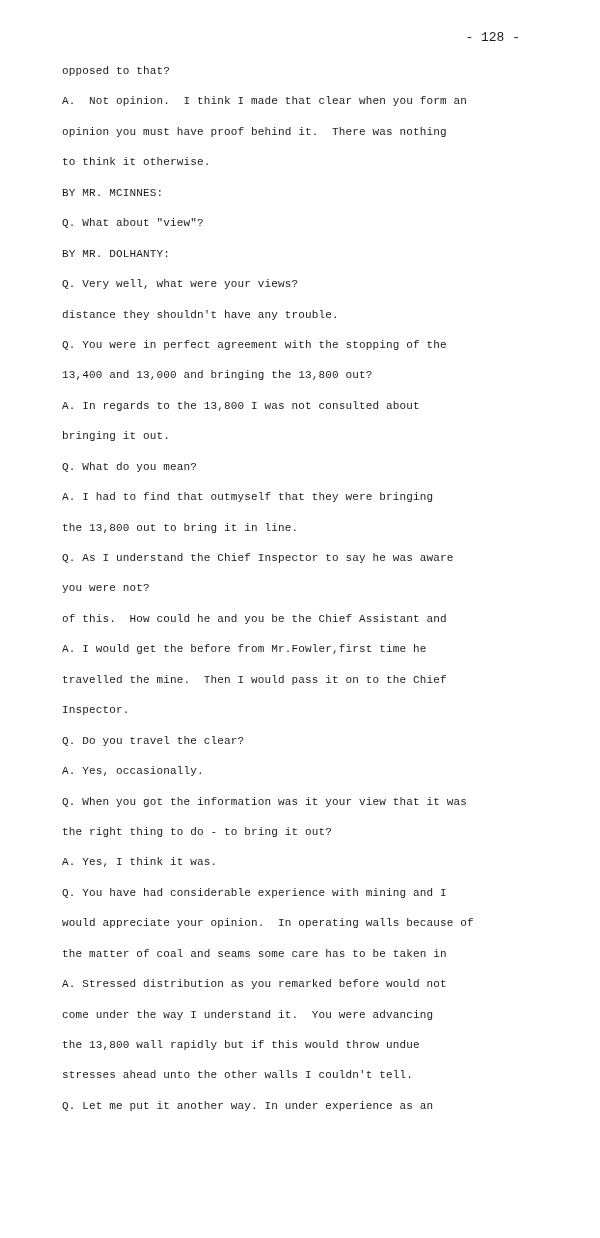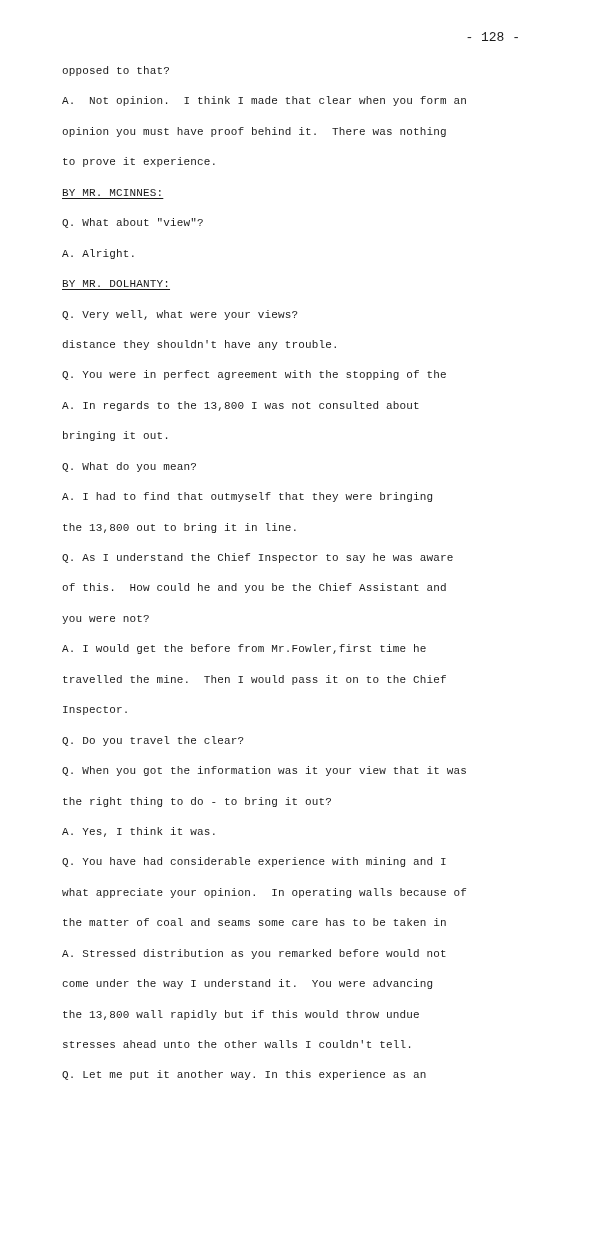--- a/index.html
+++ b/index.html
@@ -13,55 +13,56 @@
   .body-text {
     position: absolute; left: 62px; top: 61px; width: 520px;
     font-family: "Liberation Mono", "DejaVu Sans Mono", monospace;
     font-size: 11px; color: #1a1a1a;
     letter-spacing: 0.15px;
   }
   .line {
     height: 30.45px; line-height: 20px;
     white-space: pre;
   }
-  .heading { text-decoration: underline; text-underline-offset: 2px; }
+  .heading { text-underline-offset: 2px; }
 </style>
 </head>
 <body>
 
 <div class="page-number">- 128 -</div>
 
 <div class="body-text">
   <div class="line">opposed to that?</div>
   <div class="line">A.  Not opinion.  I think I made that clear when you form an</div>
   <div class="line">opinion you must have proof behind it.  There was nothing</div>
-  <div class="line">to prove it experience.</div>
+  <div class="line">to think it otherwise.</div>
   <div class="line heading">BY MR. MCINNES:</div>
   <div class="line">Q. What about "view"?</div>
-  <div class="line">A. Alright.</div>
   <div class="line heading">BY MR. DOLHANTY:</div>
   <div class="line">Q. Very well, what were your views?</div>
   <div class="line">distance they shouldn't have any trouble.</div>
   <div class="line">Q. You were in perfect agreement with the stopping of the</div>
+  <div class="line">13,400 and 13,000 and bringing the 13,800 out?</div>
   <div class="line">A. In regards to the 13,800 I was not consulted about</div>
   <div class="line">bringing it out.</div>
   <div class="line">Q. What do you mean?</div>
   <div class="line">A. I had to find that outmyself that they were bringing</div>
   <div class="line">the 13,800 out to bring it in line.</div>
   <div class="line">Q. As I understand the Chief Inspector to say he was aware</div>
+  <div class="line">you were not?</div>
   <div class="line">of this.  How could he and you be the Chief Assistant and</div>
-  <div class="line">you were not?</div>
   <div class="line">A. I would get the before from Mr.Fowler,first time he</div>
   <div class="line">travelled the mine.  Then I would pass it on to the Chief</div>
   <div class="line">Inspector.</div>
   <div class="line">Q. Do you travel the clear?</div>
+  <div class="line">A. Yes, occasionally.</div>
   <div class="line">Q. When you got the information was it your view that it was</div>
   <div class="line">the right thing to do - to bring it out?</div>
   <div class="line">A. Yes, I think it was.</div>
   <div class="line">Q. You have had considerable experience with mining and I</div>
-  <div class="line">what appreciate your opinion.  In operating walls because of</div>
+  <div class="line">would appreciate your opinion.  In operating walls because of</div>
   <div class="line">the matter of coal and seams some care has to be taken in</div>
   <div class="line">A. Stressed distribution as you remarked before would not</div>
   <div class="line">come under the way I understand it.  You were advancing</div>
   <div class="line">the 13,800 wall rapidly but if this would throw undue</div>
   <div class="line">stresses ahead unto the other walls I couldn't tell.</div>
-  <div class="line">Q. Let me put it another way. In this experience as an</div>
+  <div class="line">Q. Let me put it another way. In under experience as an</div>
 </div>
 
 </body></html>

